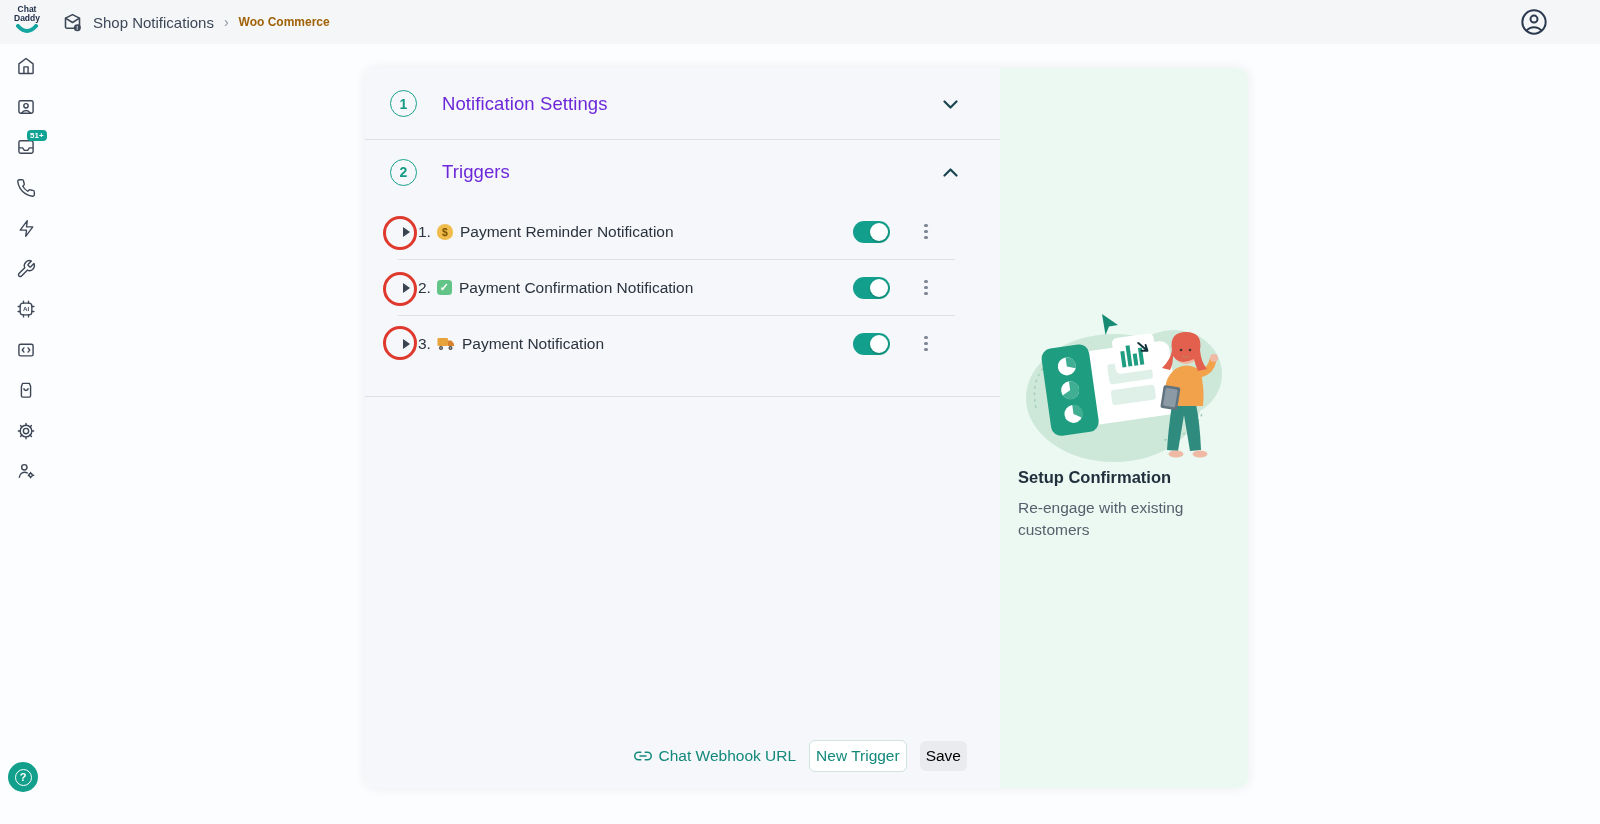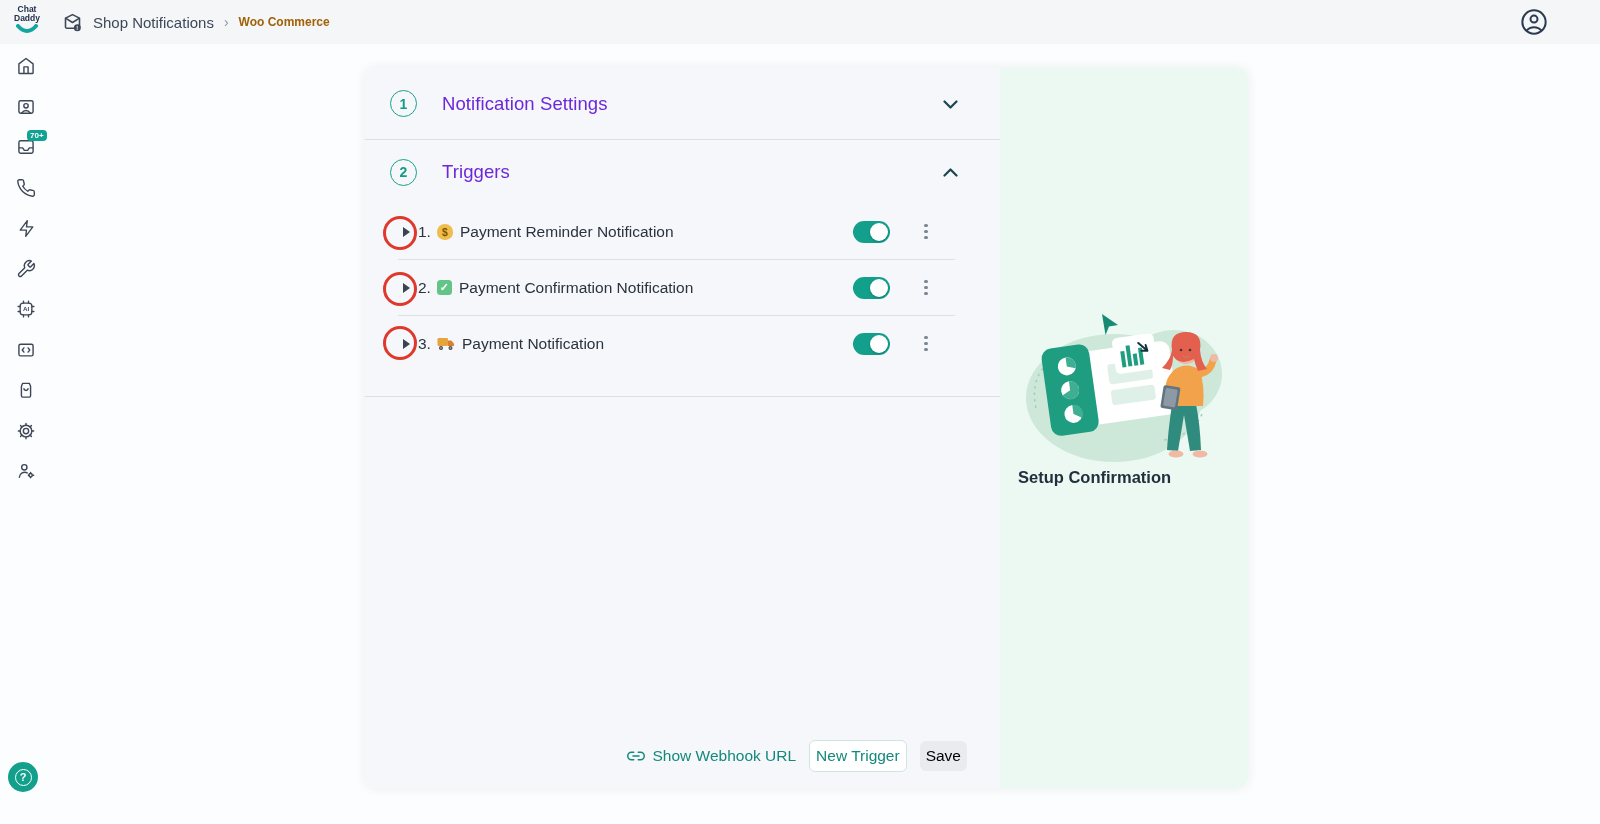--- a/index.html
+++ b/index.html
@@ -199,21 +199,21 @@
       <rect x="3.5" y="4.5" width="17" height="15" rx="2"></rect>
       <circle cx="12" cy="10.5" r="2.6"></circle>
       <path d="M6.5 19.5 q5.5 -6.5 11 0"></path>
     </svg>
   </div>
   <div class="side-item">
     <svg width="20" height="20" viewBox="0 0 24 24" fill="none" stroke-width="1.7" stroke-linejoin="round">
       <rect x="3.5" y="4.5" width="17" height="15" rx="2"></rect>
       <path d="M3.5 13 h4.5 l2 3 h4 l2 -3 h4.5"></path>
     </svg>
-    <span class="side-badge">70+</span>
+    <span class="side-badge">51+</span>
   </div>
   <div class="side-item">
     <svg width="20" height="20" viewBox="0 0 24 24" fill="none" stroke-width="1.7" stroke-linejoin="round">
       <path d="M22 16.92v3a2 2 0 0 1-2.18 2 19.79 19.79 0 0 1-8.63-3.07 19.5 19.5 0 0 1-6-6 19.79 19.79 0 0 1-3.07-8.67A2 2 0 0 1 4.11 2h3a2 2 0 0 1 2 1.72 12.84 12.84 0 0 0 .7 2.81 2 2 0 0 1-.45 2.11L8.09 9.91a16 16 0 0 0 6 6l1.27-1.27a2 2 0 0 1 2.11-.45 12.84 12.84 0 0 0 2.81.7A2 2 0 0 1 22 16.92z"></path>
     </svg>
   </div>
   <div class="side-item">
     <svg width="19" height="19" viewBox="0 0 24 24" fill="none" stroke-width="1.7" stroke-linejoin="round">
       <path d="M13 2 L4 14 h8 l-1 8 9 -12 h-8 z"></path>
     </svg>
@@ -354,21 +354,21 @@
     <div class="annotation-ring" style="top:204px;"></div>
     <div class="annotation-ring" style="top:258px;"></div>
 
     <div class="form-footer">
       <span class="webhook-link">
         <svg width="18" height="18" viewBox="0 0 24 24" fill="none" stroke="#13897b" stroke-width="2" stroke-linecap="round" stroke-linejoin="round">
           <path d="M15 7h3a5 5 0 0 1 0 10h-3"></path>
           <path d="M9 17H6A5 5 0 0 1 6 7h3"></path>
           <line x1="8" y1="12" x2="16" y2="12"></line>
         </svg>
-        <span>Show Webhook URL</span>
+        <span>Chat Webhook URL</span>
       </span>
       <button class="btn btn-outline">New Trigger</button>
       <button class="btn btn-disabled">Save</button>
     </div>
   </div>
 
   <div class="side-panel">
     <svg class="illustration" width="220" height="160" viewBox="0 0 220 160">
 
       <ellipse cx="100" cy="90" rx="88" ry="64" fill="#cde8d9"></ellipse>
@@ -413,14 +413,15 @@
         <rect x="148" y="78" width="17" height="23" rx="2" fill="#62747f" transform="rotate(9 156 89)"></rect>
         <rect x="150.5" y="80.5" width="12" height="18" rx="1.5" fill="#8b9aa4" transform="rotate(9 156 89)"></rect>
         <circle cx="172" cy="43" r="13" fill="#f0b9a3"></circle>
         <path d="M158 42 q-3 -18 14 -18 q17 0 14 18 q1 12 7 19 l-9 2 q-3 -7 -4 -12 q-14 7 -21 -3 q0 9 -3 14 l-8 -2 q9 -9 10 -18 z" fill="#e2604d"></path>
         <circle cx="167" cy="42" r="1.3" fill="#47332c"></circle>
         <circle cx="176" cy="42" r="1.3" fill="#47332c"></circle>
         <path d="M169 48 q3 2.5 6 0" stroke="#c97a5e" stroke-width="1.3" fill="none" stroke-linecap="round"></path>
       </g>
     </svg>
     <div class="panel-title">Setup Confirmation</div>
+    <div class="panel-desc">Re-engage with existing customers</div>
   </div>
 </div>
 
 </body></html>

